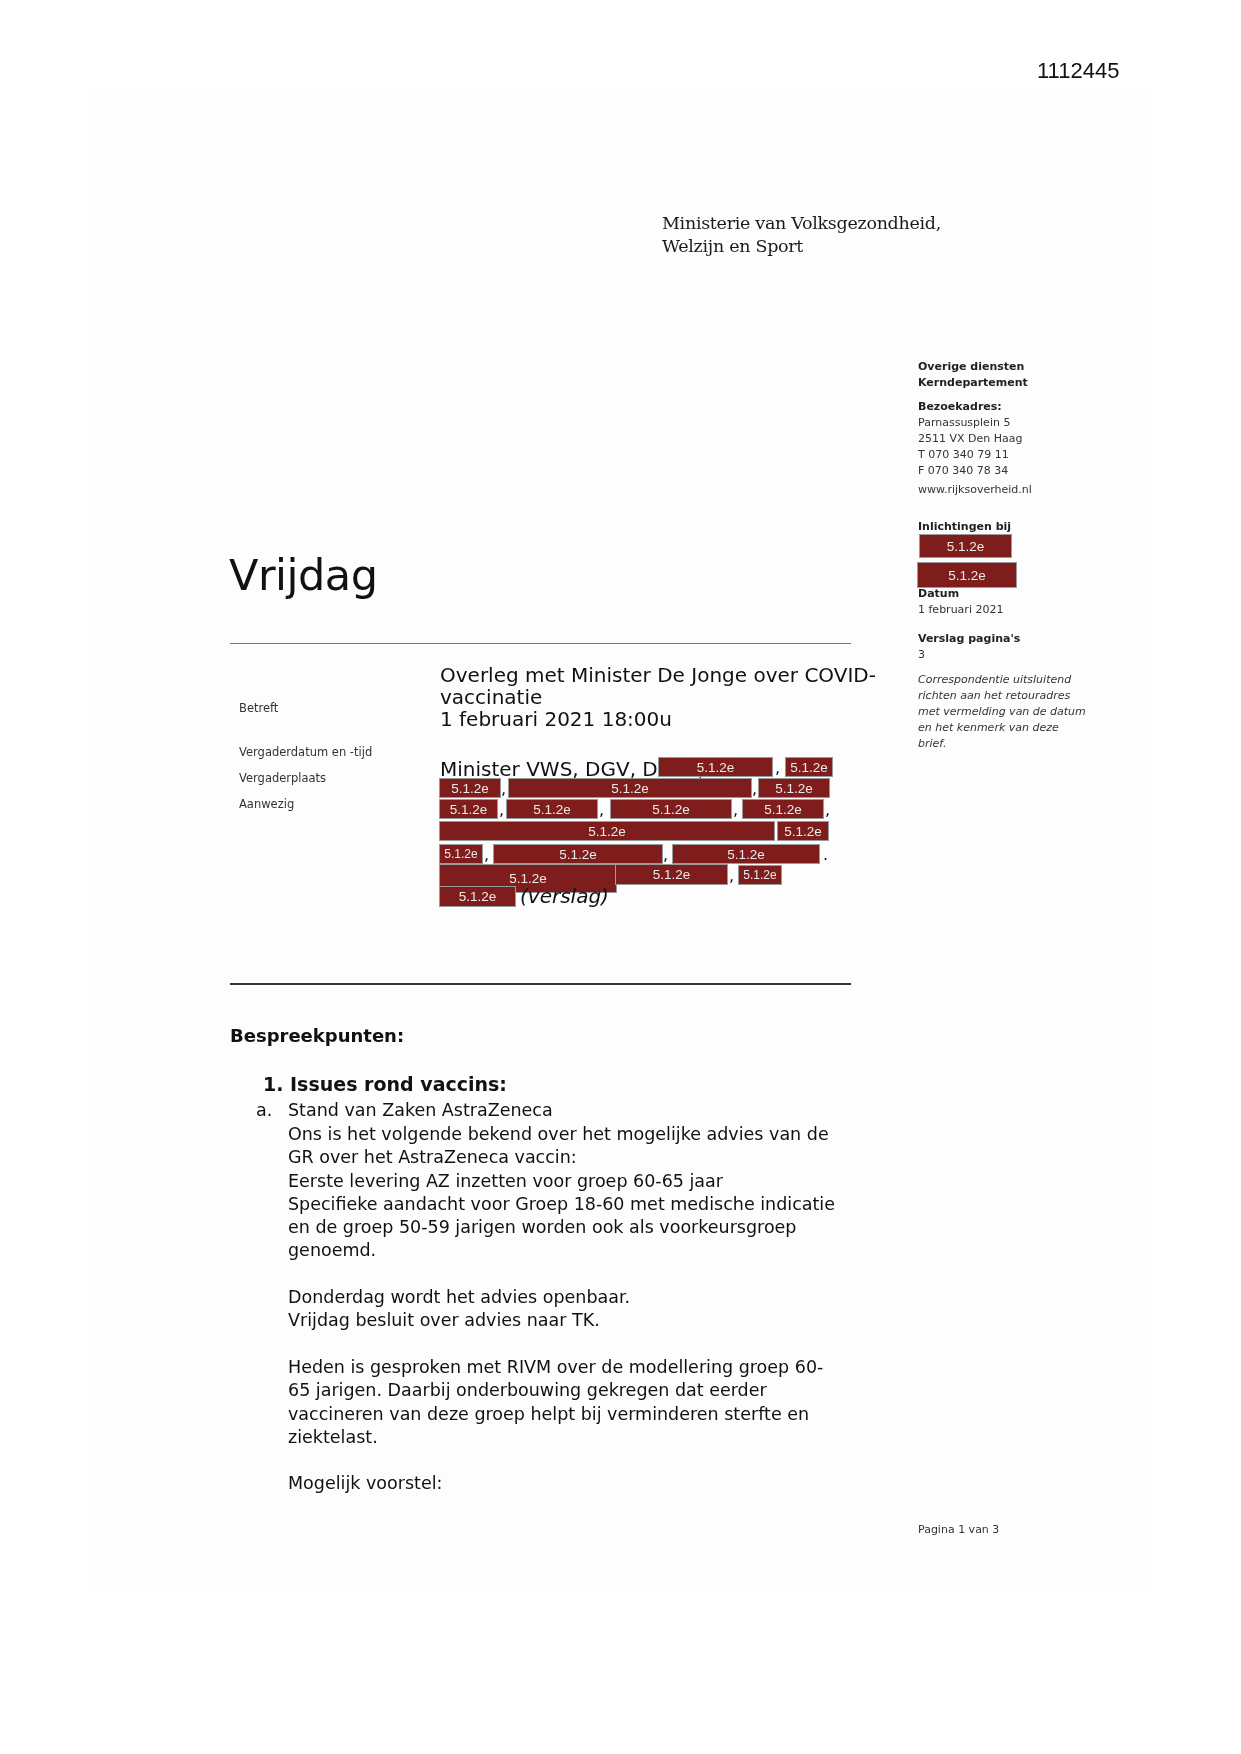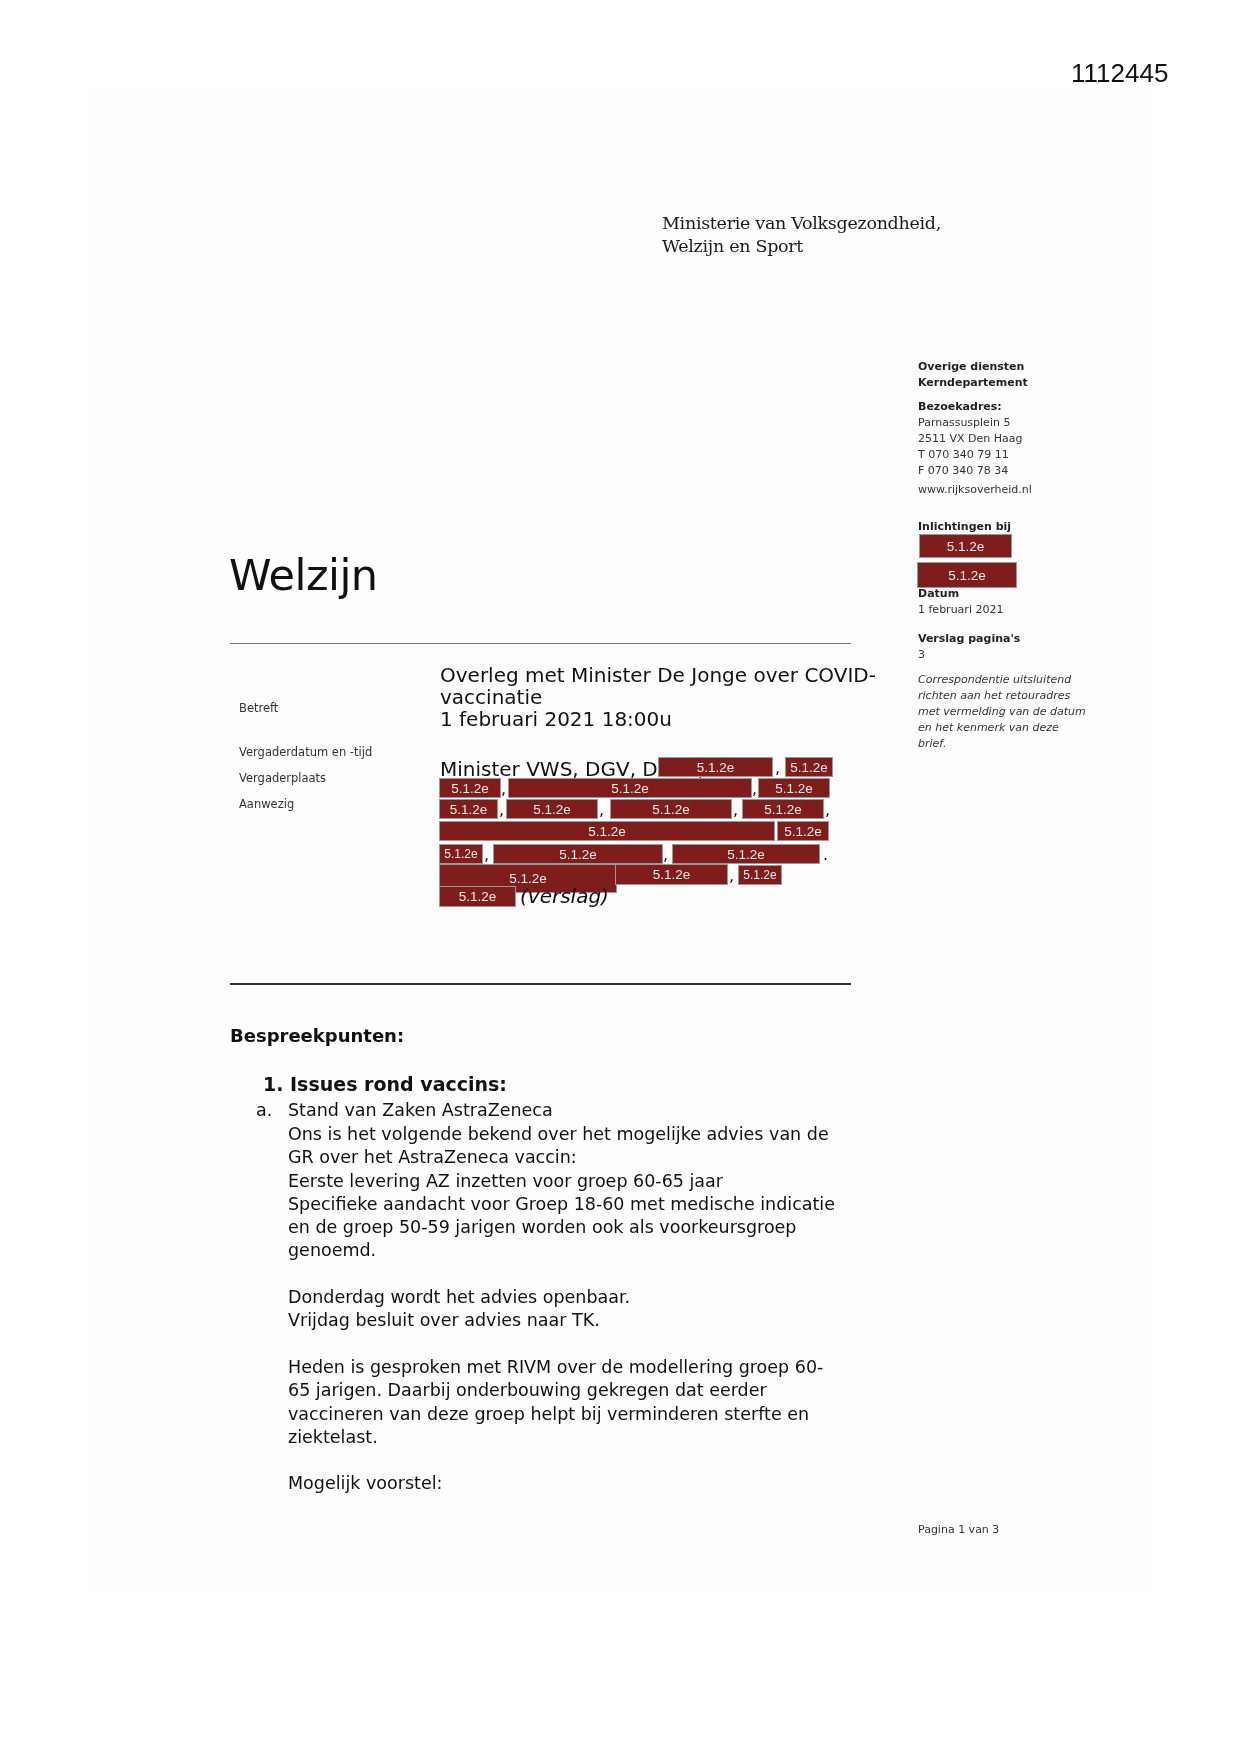--- a/index.html
+++ b/index.html
@@ -1,20 +1,20 @@
 <!DOCTYPE html>
 <html><head>
 <meta charset="utf-8">
 <style>
   html, body { margin:0; padding:0; }
   body { width:1241px; height:1754px; background:#ffffff; position:relative; overflow:hidden;
          font-family:"DejaVu Sans", sans-serif; color:#111; }
   .scan { position:absolute; left:88px; top:90px; width:1065px; height:1503px; background:#fdfdfd; }
   .abs { position:absolute; white-space:nowrap; }
-  .docid { left:1071px; top:58px; font-family:"Liberation Sans", sans-serif; font-size:26px; color:#111; }
+  .docid { left:1037px; top:58px; font-family:"Liberation Sans", sans-serif; font-size:22px; color:#111; }
   .ministry { left:662px; top:212px; font-family:"DejaVu Serif", serif; font-size:17.5px; line-height:23px; color:#1a1a1a; letter-spacing:-0.3px; }
   .side { left:918px; font-size:11px; line-height:16px; color:#333; }
   .side b { color:#222; font-weight:bold; }
   .side-ital { font-style:italic; color:#333; }
   .redact { position:absolute; background:#7f1d1d; color:#eaeaea; font-family:"Liberation Sans", sans-serif;
             font-size:13.5px; display:flex; align-items:center; justify-content:center; outline:1px solid #9a9a9a; }
   .redact.small { font-size:12px; }
   .title { left:229px; top:550px; font-size:43px; color:#111; letter-spacing:-0.5px; }
   .rule { position:absolute; left:230px; width:621px; background:#777; }
   .label { left:239px; font-size:11.5px; color:#333;margin-top:35px; }
@@ -61,21 +61,21 @@
   <div>3</div>
 </div>
 <div class="abs side side-ital" style="top:672px;">
   <div>Correspondentie uitsluitend</div>
   <div>richten aan het retouradres</div>
   <div>met vermelding van de datum</div>
   <div>en het kenmerk van deze</div>
   <div>brief.</div>
 </div>
 
-<div class="abs title">Welzijn</div>
+<div class="abs title">Vrijdag</div>
 <div class="rule" style="top:643px; height:1px;"></div>
 
 <div class="abs label" style="top:666px;">Betreft</div>
 <div class="abs label" style="top:710px;">Vergaderdatum en -tijd</div>
 <div class="abs label" style="top:736px;">Vergaderplaats</div>
 <div class="abs label" style="top:762px;">Aanwezig</div>
 
 <div class="abs val" style="top:664px;">
   <div>Overleg met Minister De Jonge over COVID-</div>
   <div>vaccinatie</div>

